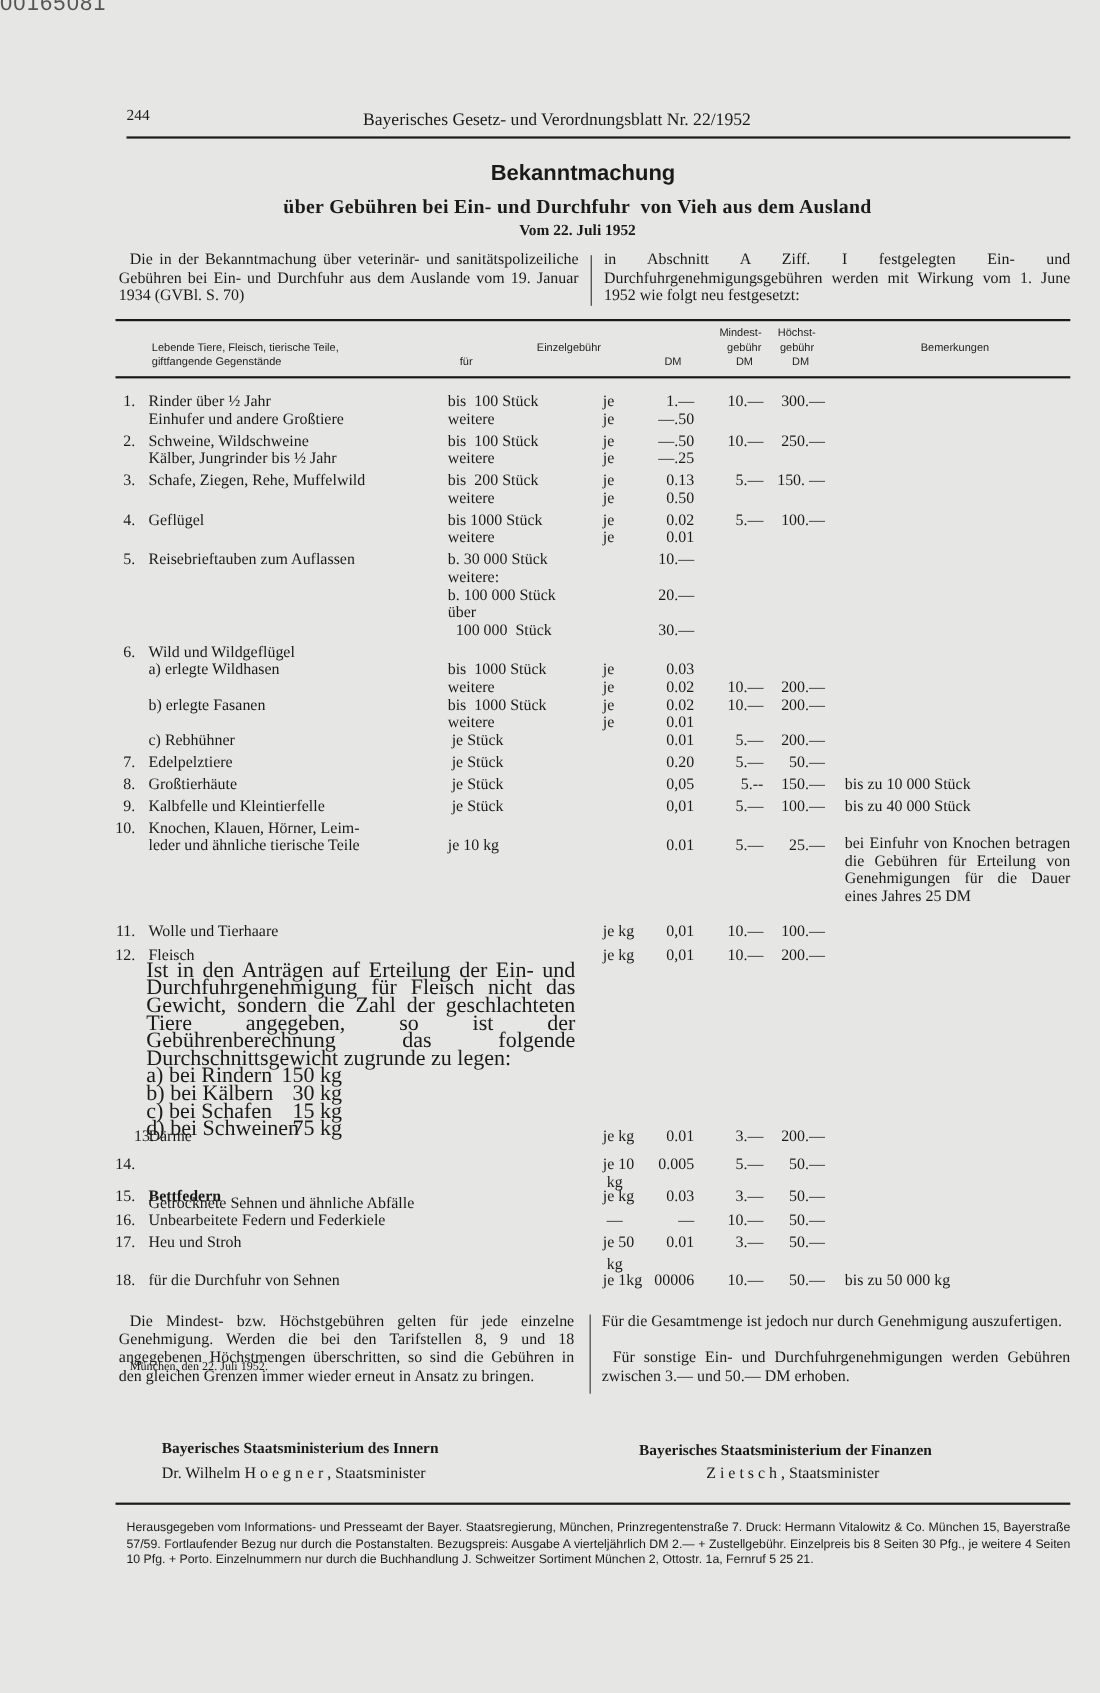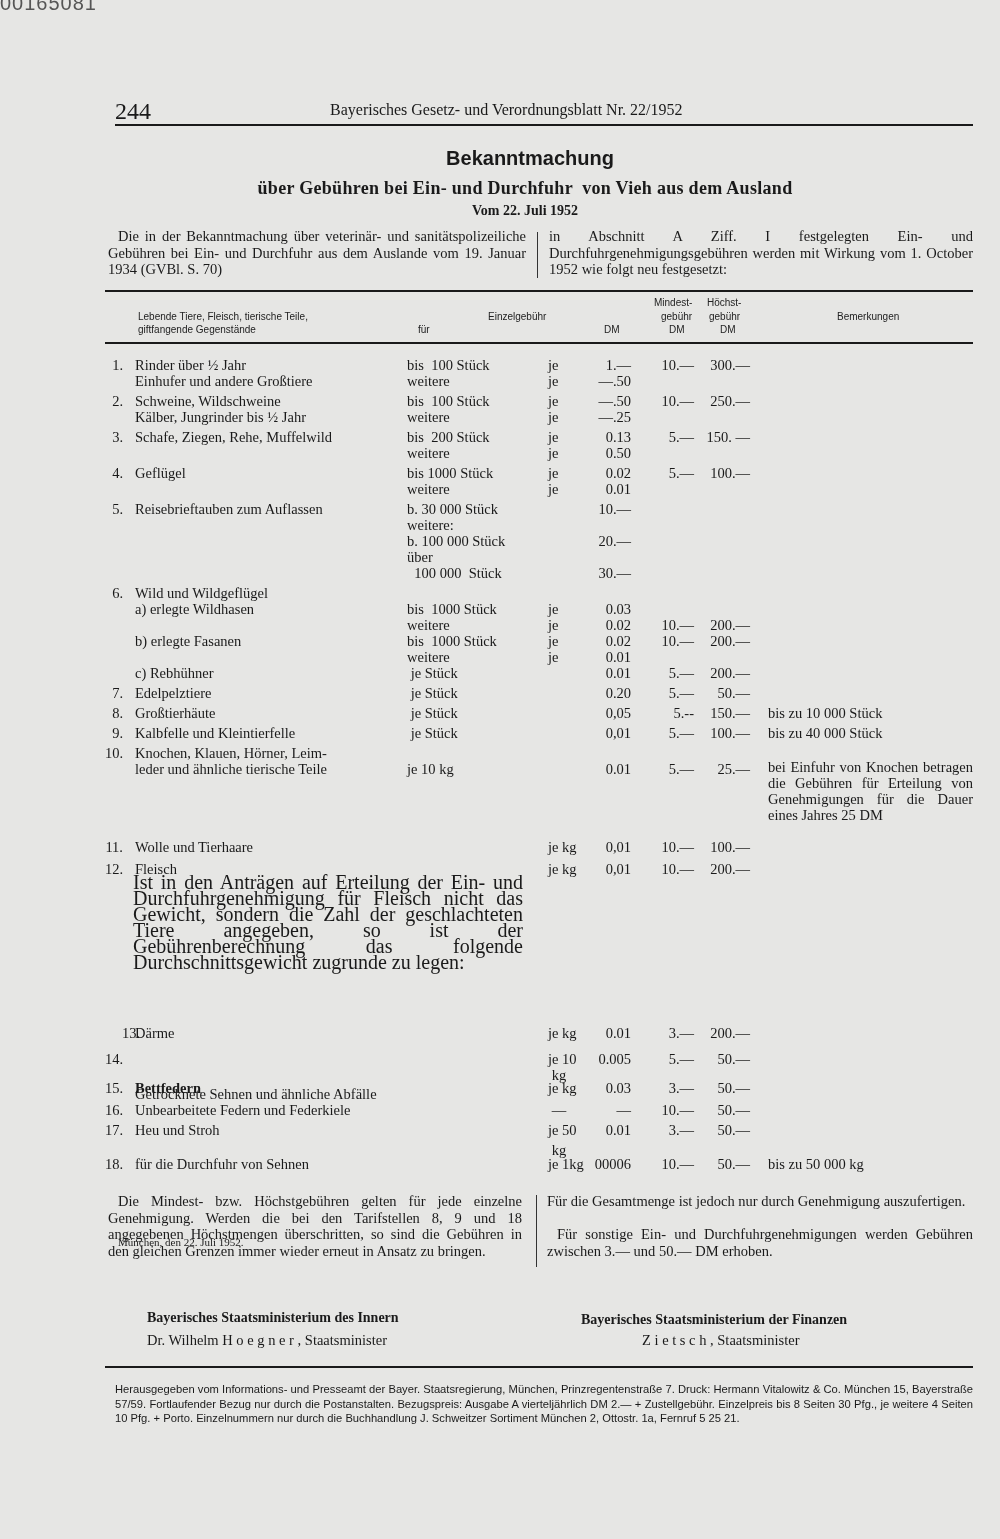--- a/index.html
+++ b/index.html
@@ -4,21 +4,21 @@
 <style>
   html, body { margin: 0; padding: 0; }
   body {
     width: 1000px; height: 1539px; position: relative; overflow: hidden;
     background: #e6e6e4;
     color: #1a1a1a;
     font-family: "Liberation Serif", "DejaVu Serif", serif;
   }
   .corner-id { position: absolute; left: 0; top: -8px; font-family: "Liberation Sans", sans-serif; font-size: 20px; color: #555; letter-spacing: 1px; }
   .header { position: absolute; left: 115px; top: 98px; width: 858px; height: 28px; }
-  .page-num { position: absolute; left: 0; top: 0; font-size: 24px; }
+  .page-num { position: absolute; left: 0; top: 0; font-size: 14px; }
   .running-title { position: absolute; left: 215px; top: 3px; font-size: 16px; }
   .rule { position: absolute; background: #1a1a1a; }
   .title { position: absolute; left: 0; width: 1000px; text-align: center; }
   .t1 { top: 147px; left: 30px; font-family: "Liberation Sans", sans-serif; font-weight: bold; font-size: 20px; }
   .t2 { top: 178px; left: 25px; font-weight: bold; font-size: 18px; letter-spacing: 0.3px; }
   .t3 { top: 203px; left: 25px; font-weight: bold; font-size: 14px; }
   .col-text { position: absolute; font-size: 14.5px; line-height: 16.5px; text-align: justify; }
   .intro-l { left: 108px; top: 228px; width: 418px; text-indent: 10px; }
   .intro-r { left: 549px; top: 228px; width: 424px; }
   .vdiv { position: absolute; width: 1px; background: #333; }
@@ -48,21 +48,21 @@
   <span class="running-title">Bayerisches Gesetz- und Verordnungsblatt Nr. 22/1952</span>
 </div>
 <div class="rule" style="left:115px;top:124px;width:858px;height:2px;"></div>
 
 <div class="title t1">Bekanntmachung</div>
 <div class="title t2" style="white-space:pre;">über Gebühren bei Ein- und Durchfuhr  von Vieh aus dem Ausland</div>
 <div class="title t3">Vom 22. Juli 1952</div>
 
 <div class="col-text intro-l">Die in der Bekanntmachung über veterinär- und sanitätspolizeiliche Gebühren bei Ein- und Durchfuhr aus dem Auslande vom 19. Januar 1934 (GVBl. S. 70)</div>
 <div class="vdiv" style="left:537px;top:232px;height:46px;"></div>
-<div class="col-text intro-r">in Abschnitt A Ziff. I festgelegten Ein- und Durchfuhrgenehmigungsgebühren werden mit Wirkung vom 1. October 1952 wie folgt neu festgesetzt:</div>
+<div class="col-text intro-r">in Abschnitt A Ziff. I festgelegten Ein- und Durchfuhrgenehmigungsgebühren werden mit Wirkung vom 1. June 1952 wie folgt neu festgesetzt:</div>
 
 <div class="rule" style="left:105px;top:290px;width:868px;height:2px;"></div>
 
 <div class="thead" style="left:0;top:0;">
   <span style="position:absolute;left:138px;top:310px;white-space:nowrap;">Lebende Tiere, Fleisch, tierische Teile,</span>
   <span style="position:absolute;left:138px;top:323px;white-space:nowrap;">giftfangende Gegenstände</span>
   <span style="position:absolute;left:488px;top:310px;">Einzelgebühr</span>
   <span style="position:absolute;left:418px;top:323px;">für</span>
   <span style="position:absolute;left:604px;top:323px;">DM</span>
   <span style="position:absolute;left:654px;top:296px;">Mindest-</span>
@@ -416,20 +416,26 @@
       <span class="min" style="white-space: pre;">10.—</span>
       <span class="max" style="white-space: pre;">50.—</span>
       <span class="rem" style="white-space: pre;">bis zu 50 000 kg</span>
     </div>
   </div>
 
 <div class="remark-block" style="top:759px;">bei Einfuhr von Knochen betragen die Gebühren für Erteilung von Genehmigungen für die Dauer eines Jahres 25 DM</div>
 
 <div class="fleisch-text">
   <div>Ist in den Anträgen auf Erteilung der Ein- und Durchfuhrgenehmigung für Fleisch nicht das Gewicht, sondern die Zahl der geschlachteten Tiere angegeben, so ist der Gebührenberechnung das folgende Durchschnittsgewicht zugrunde zu legen:</div>
+  <div id="weights">
+      <div style="position: relative; height: 16px;"><span>a) bei Rindern</span><span style="position: absolute; left: 116px; width: 62px; text-align: right;">150 kg</span></div>
+      <div style="position: relative; height: 16px;"><span>b) bei Kälbern</span><span style="position: absolute; left: 116px; width: 62px; text-align: right;">30 kg</span></div>
+      <div style="position: relative; height: 16px;"><span>c) bei Schafen</span><span style="position: absolute; left: 116px; width: 62px; text-align: right;">15 kg</span></div>
+      <div style="position: relative; height: 16px;"><span>d) bei Schweinen</span><span style="position: absolute; left: 116px; width: 62px; text-align: right;">75 kg</span></div>
+    </div>
 </div>
 
 <div class="col-text" style="left:108px;top:1193px;width:414px;text-indent:10px;">Die Mindest- bzw. Höchstgebühren gelten für jede einzelne Genehmigung. Werden die bei den Tarifstellen 8, 9 und 18 angegebenen Höchstmengen überschritten, so sind die Gebühren in den gleichen Grenzen immer wieder erneut in Ansatz zu bringen.</div>
 <div class="vdiv" style="left:536px;top:1195px;height:72px;"></div>
 <div class="col-text" style="left:547px;top:1193px;width:426px;">Für die Gesamtmenge ist jedoch nur durch Genehmigung auszufertigen.</div>
 <div class="col-text" style="left:547px;top:1226px;width:426px;text-indent:10px;">Für sonstige Ein- und Durchfuhrgenehmigungen werden Gebühren zwischen 3.— und 50.— DM erhoben.</div>
 <div class="sig" style="left:118px;top:1236px;font-size:11px;">München, den 22. Juli 1952.</div>
 
 <div class="sig sig-b" style="left:147px;top:1310px;">Bayerisches Staatsministerium des Innern</div>
 <div class="sig" style="left:147px;top:1332px;font-size:14.5px;">Dr. Wilhelm H o e g n e r , Staatsminister</div>

